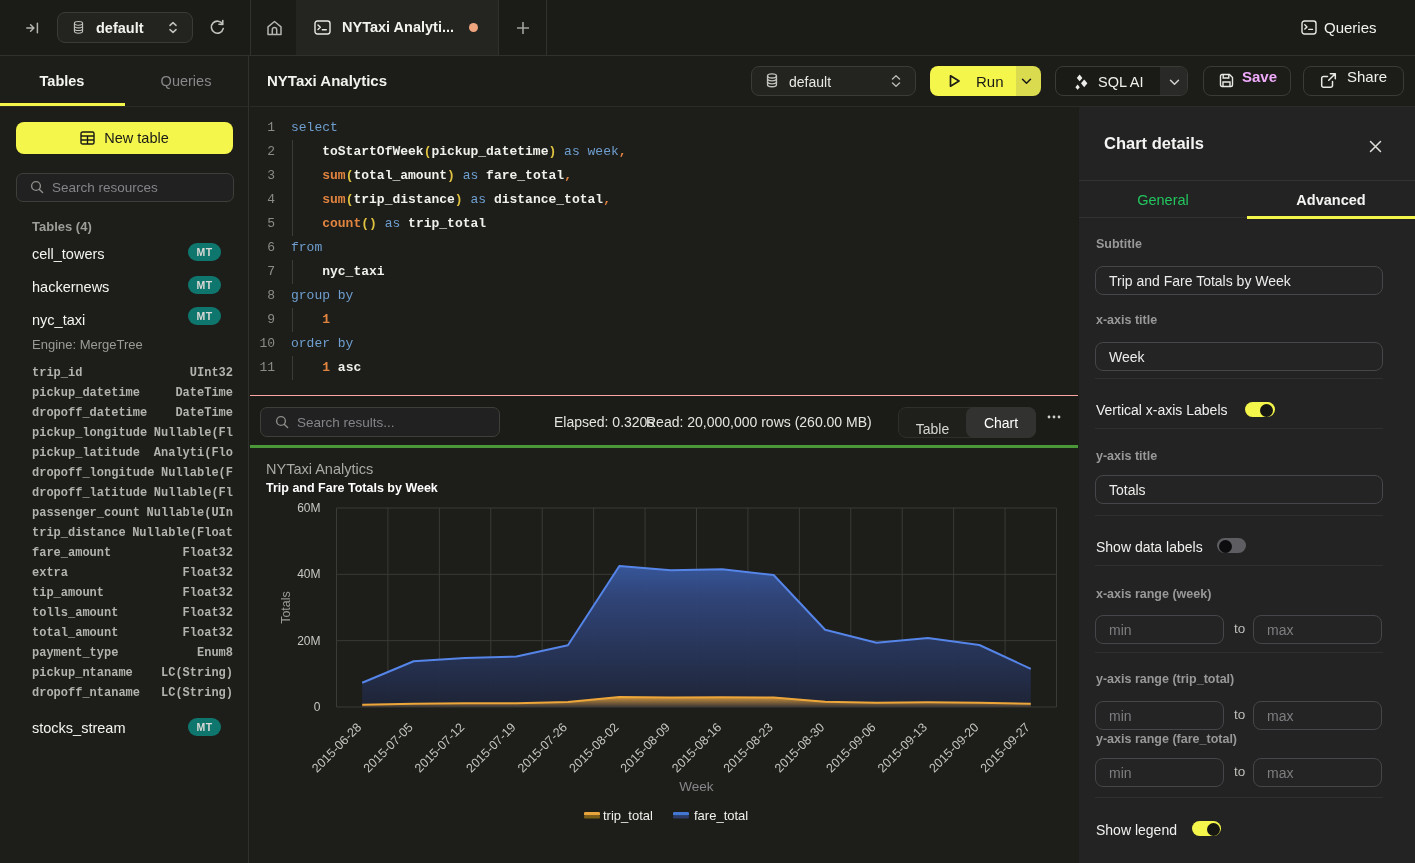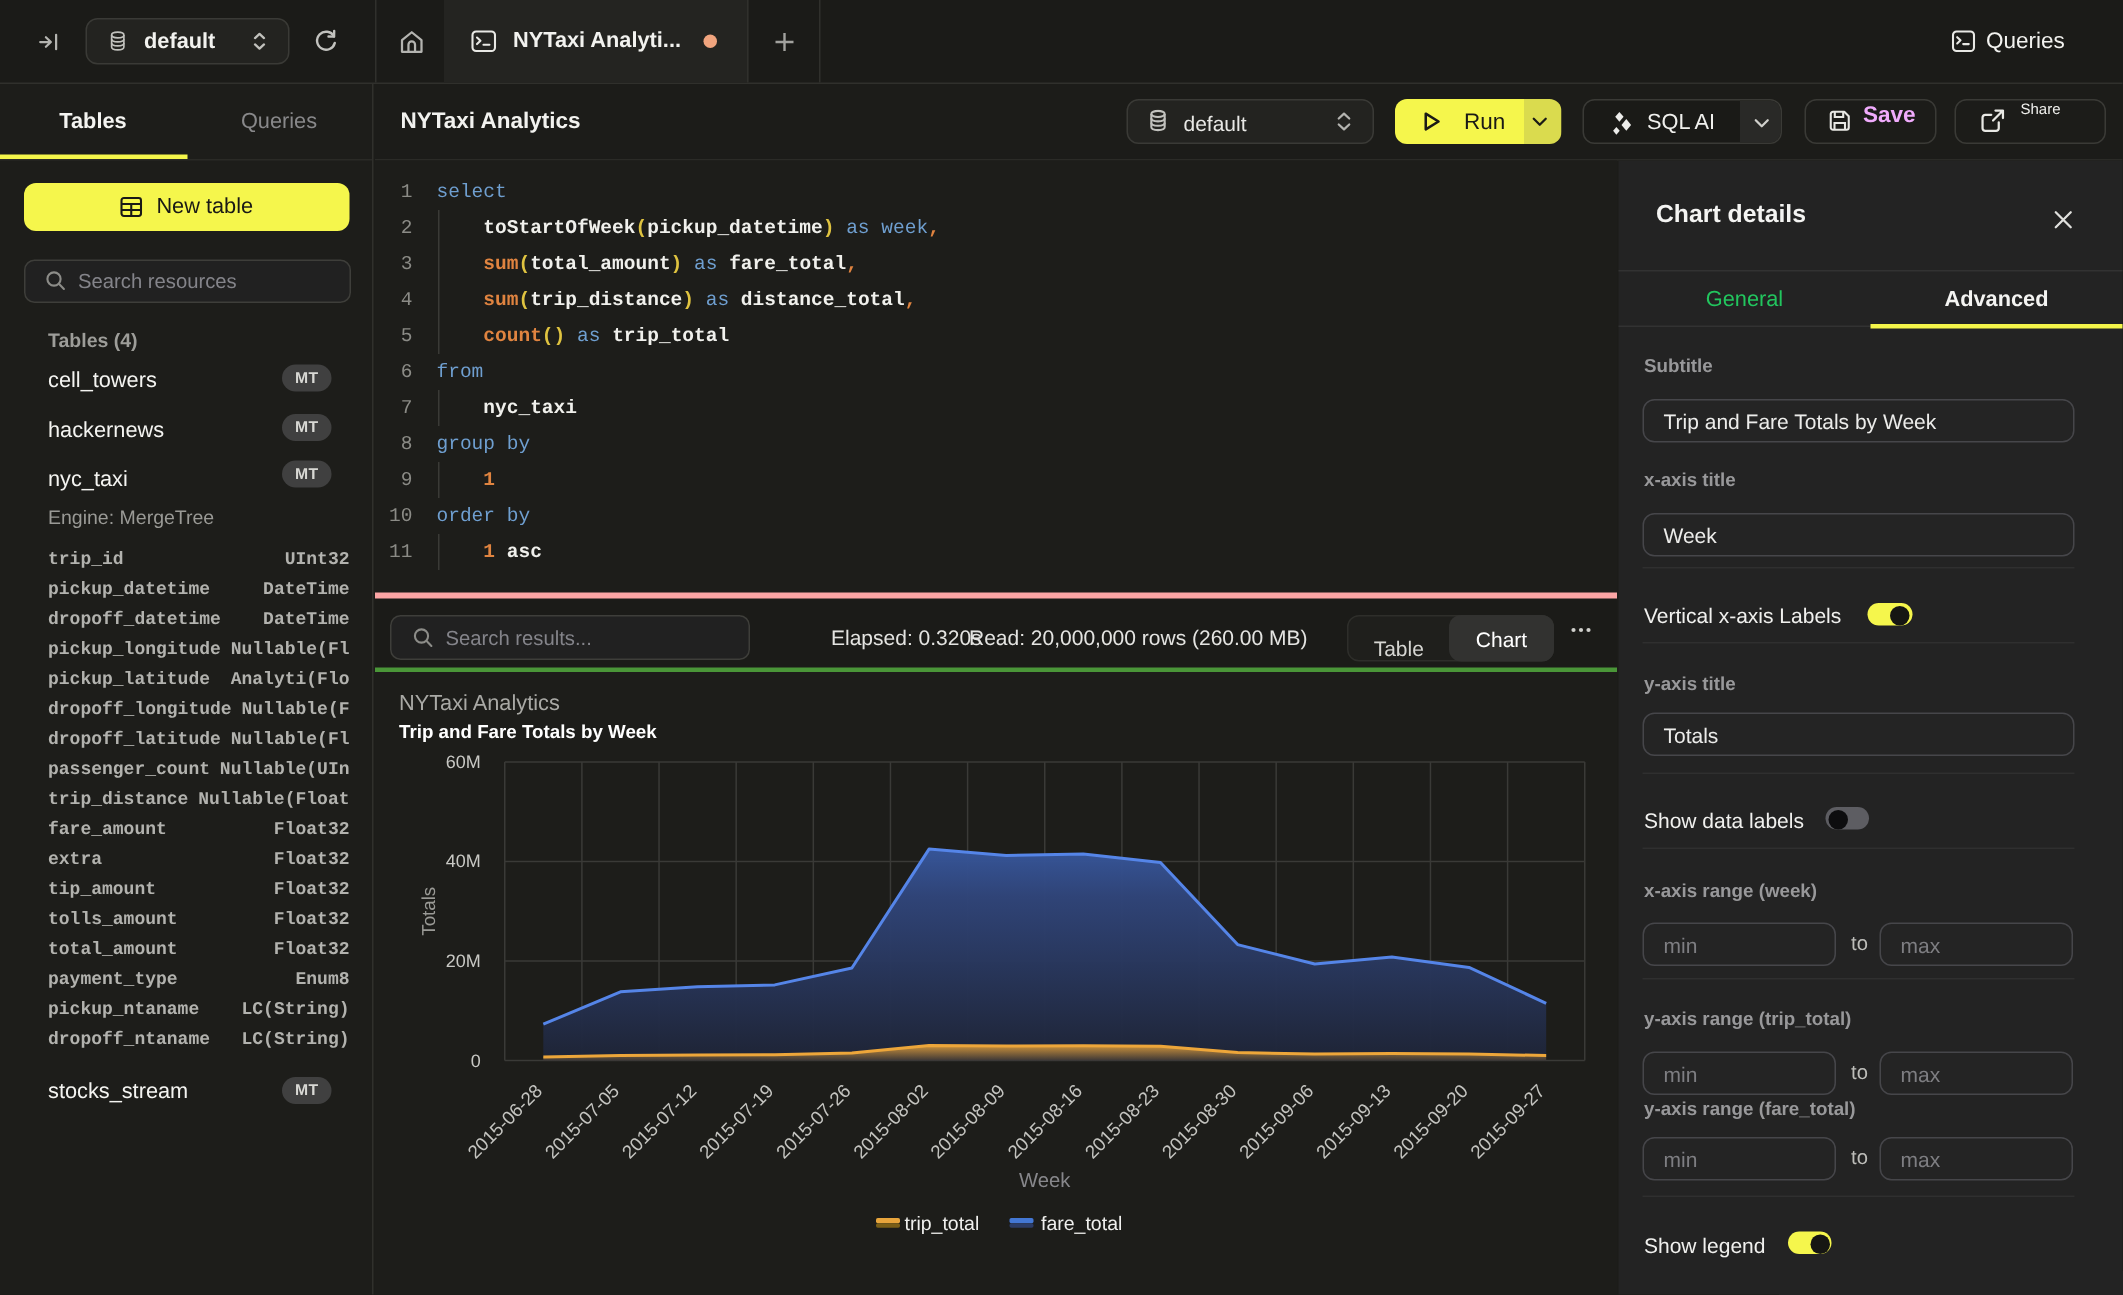--- a/index.html
+++ b/index.html
@@ -211,21 +211,21 @@
       <path d="M1.5 3 A1.5 1.5 0 0 1 3 1.5 H10.5 L13.5 4.5 V12 A1.5 1.5 0 0 1 12 13.5 H3 A1.5 1.5 0 0 1 1.5 12 Z" fill="none" stroke="#e8e8e4" stroke-width="1.4" stroke-linejoin="round"></path>
       <path d="M4.2 1.6 V5 H9.8 V1.6 M4 13.4 V9 H11 V13.4" fill="none" stroke="#e8e8e4" stroke-width="1.4"></path>
     </svg>
     <div class="abs" style="left:992px;top:12px;font-size:15px;font-weight:700;color:#f0abfc;">Save</div>
 
     <div class="abs" style="left:1053px;top:10px;width:101px;height:30px;border:1px solid #3a3a36;border-radius:8px;"></div>
     <svg class="abs" style="left:1070px;top:16px;" width="17" height="17" viewBox="0 0 17 17">
       <path d="M12.5 9.5 V13.5 A1.8 1.8 0 0 1 10.7 15.3 H3.5 A1.8 1.8 0 0 1 1.7 13.5 V6.3 A1.8 1.8 0 0 1 3.5 4.5 H7.5" fill="none" stroke="#e8e8e4" stroke-width="1.5" stroke-linecap="round"></path>
       <path d="M10.3 1.7 H15.3 V6.7 M15 2 L8.7 8.3" fill="none" stroke="#e8e8e4" stroke-width="1.5" stroke-linecap="round" stroke-linejoin="round"></path>
     </svg>
-    <div class="abs" style="left:1097px;top:12px;font-size:10px;font-weight:400;color:#f0f0ed;">Share</div>
+    <div class="abs" style="left:1097px;top:12px;font-size:15px;font-weight:400;color:#f0f0ed;">Share</div>
   </div>
 
   <div class="abs" id="editor" style="left:250px;top:107px;width:828px;height:288px;background:#1d1d1a;">
       <div class="abs" style="left:0;top:9px;width:828px;height:24px;">
 
    <div class="abs" style="left:0;top:0;width:25px;text-align:right;font-family:'Liberation Mono',monospace;font-size:13px;line-height:24px;color:#8b8b86;">1</div>
    <div class="abs" style="left:41px;top:0;font-family:'Liberation Mono',monospace;font-size:13px;line-height:24px;white-space:pre;"><span style="color:#6f9fd0;">select</span></div>
   </div>
       <div class="abs" style="left:0;top:33px;width:828px;height:24px;">
    <div class="abs" style="left:41.5px;top:0;width:1px;height:24px;background:#3a3a36;"></div>
@@ -272,21 +272,21 @@
    <div class="abs" style="left:0;top:0;width:25px;text-align:right;font-family:'Liberation Mono',monospace;font-size:13px;line-height:24px;color:#8b8b86;">10</div>
    <div class="abs" style="left:41px;top:0;font-family:'Liberation Mono',monospace;font-size:13px;line-height:24px;white-space:pre;"><span style="color:#6f9fd0;">order by</span></div>
   </div>
       <div class="abs" style="left:0;top:249px;width:828px;height:24px;">
    <div class="abs" style="left:41.5px;top:0;width:1px;height:24px;background:#3a3a36;"></div>
    <div class="abs" style="left:0;top:0;width:25px;text-align:right;font-family:'Liberation Mono',monospace;font-size:13px;line-height:24px;color:#8b8b86;">11</div>
    <div class="abs" style="left:41px;top:0;font-family:'Liberation Mono',monospace;font-size:13px;line-height:24px;white-space:pre;">    <span style="color:#e08440;font-weight:700;">1</span> <span style="color:#f0f0ec;font-weight:700;">asc</span></div>
   </div>
     </div>
 
-  <div class="abs" id="resultsbar" style="left:250px;top:395px;width:828px;height:50px;background:#1b1b18;border-top:4px solid #fca5a5;">
+  <div class="abs" id="resultsbar" style="left:250px;top:395px;width:828px;height:50px;background:#1b1b18;border-top:1px solid #fca5a5;">
     <div class="abs" style="left:10px;top:11px;width:240px;height:30px;background:#212121;border:1px solid #3e3e3a;border-radius:7px;"></div>
     <svg class="abs" style="left:25px;top:19px;" width="14" height="14" viewBox="0 0 14 14">
       <circle cx="6" cy="6" r="4.4" fill="none" stroke="#8c8c88" stroke-width="1.4"></circle>
       <path d="M9.4 9.4 L12.6 12.6" stroke="#8c8c88" stroke-width="1.4" stroke-linecap="round"></path>
     </svg>
     <div class="abs" style="left:47px;top:19px;font-size:13.5px;color:#84848a;">Search results...</div>
     <div class="abs" style="left:272px;top:18px;font-size:14px;color:#e4e4e1;margin-left:32px;">Elapsed: 0.320s</div>
     <div class="abs" style="left:396px;top:18px;font-size:14px;color:#e4e4e1;">Read: 20,000,000 rows (260.00 MB)</div>
 
     <div class="abs" style="left:648px;top:11px;width:138px;height:31px;background:#1f1f1c;border:1px solid #2e2e2a;border-radius:8px;"></div>
@@ -431,20 +431,20 @@
       </div>
     <div class="abs divider" style="left:16px;top:690px;"></div>
     <div class="abs" style="left:17px;top:715px;font-size:14px;color:#f0f0ee;">Show legend</div>
     <div class="abs" style="left:113px;top:714px;width:29px;height:15px;border-radius:9px;background:#f5f64c;">
       <div class="abs" style="left:15px;top:1.5px;width:13px;height:13px;border-radius:50%;background:#161613;"></div>
     </div>
   </div>
 </div>
 
 <style>
-  .mt-badge { width:33px;height:18px;background:#404040;border-radius:11px;display:flex;align-items:center;justify-content:center;font-size:10.5px;font-weight:700;color:#d8d8d4;letter-spacing:.3px; }
+  .mt-badge { width:33px;height:18px;background:#0f766e;border-radius:11px;display:flex;align-items:center;justify-content:center;font-size:10.5px;font-weight:700;color:#d8d8d4;letter-spacing:.3px; }
   .lbl { font-size:12.5px;font-weight:700;color:#98989a; }
   .input { background:#242424;border:1px solid #46464a;border-radius:8px;display:flex;align-items:center;padding-left:13px; }
   .input span { font-size:14px;color:#ececea; }
   .input.ph span { color:#7e7e82; }
   .divider { width:288px;height:1px;background:#2f2f2f; }
   #cols .crow { height:20px;display:flex;justify-content:space-between;align-items:center;font-family:"Liberation Mono",monospace;font-size:12px;color:#b2b2ae;font-weight:700; }
 </style>
 
 </body></html>

